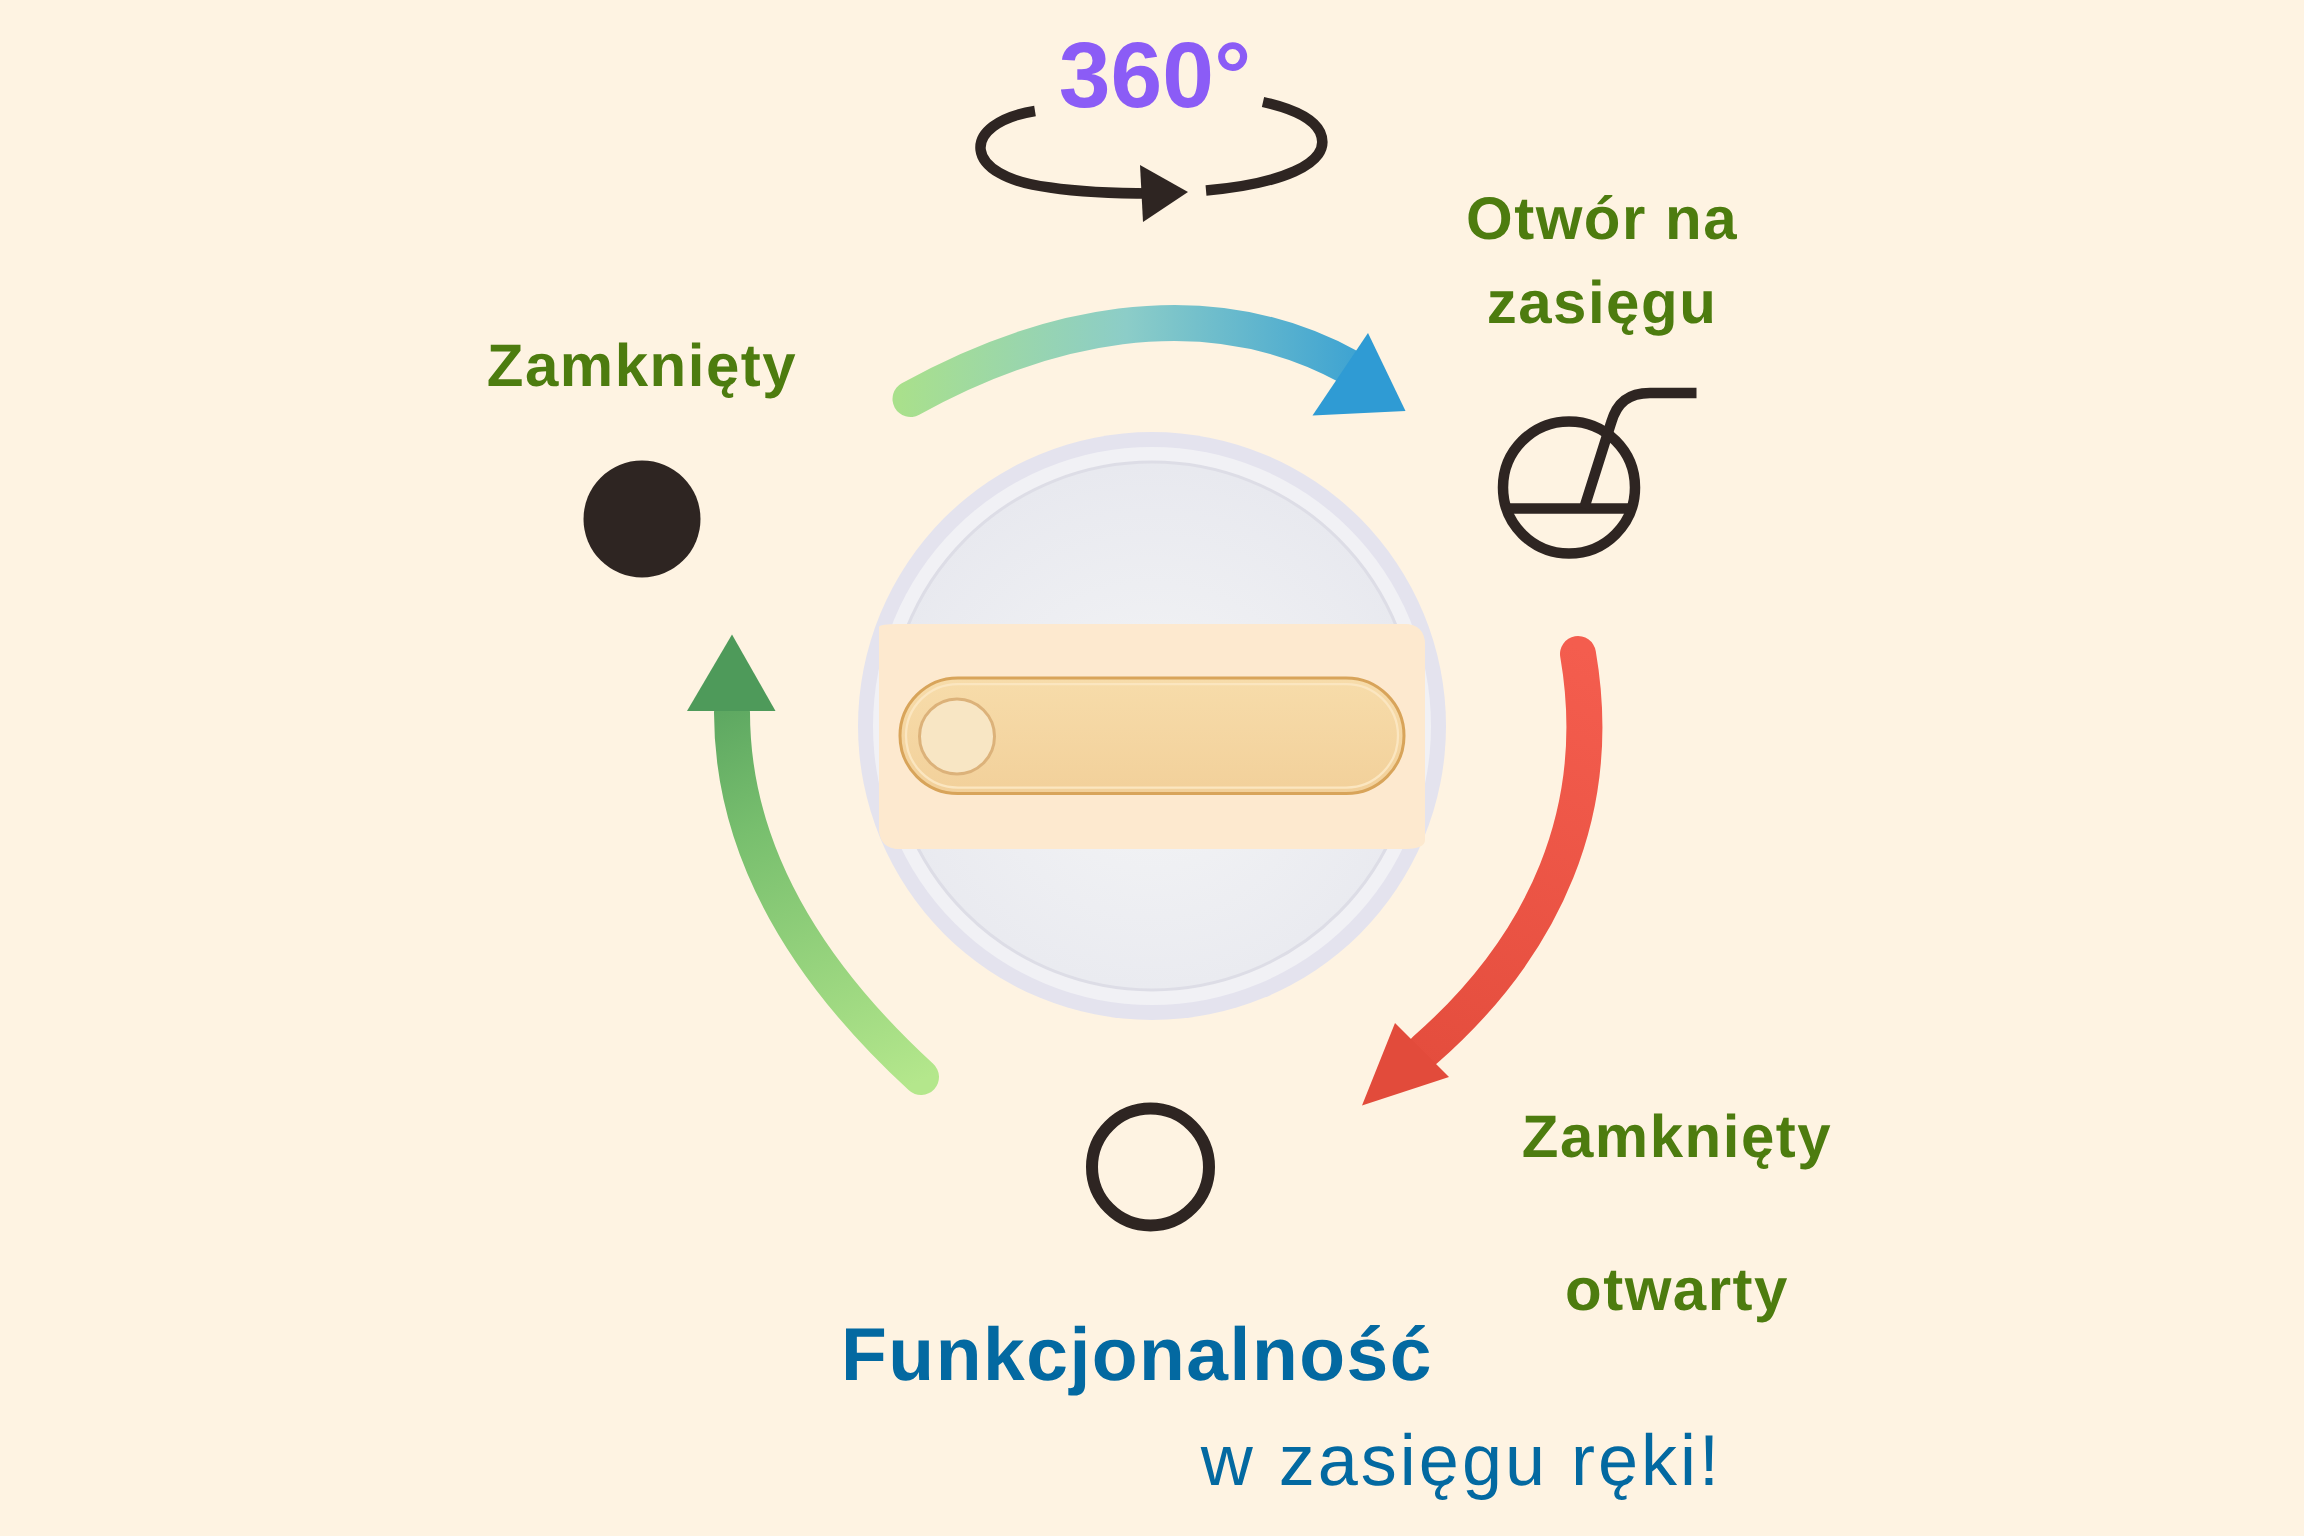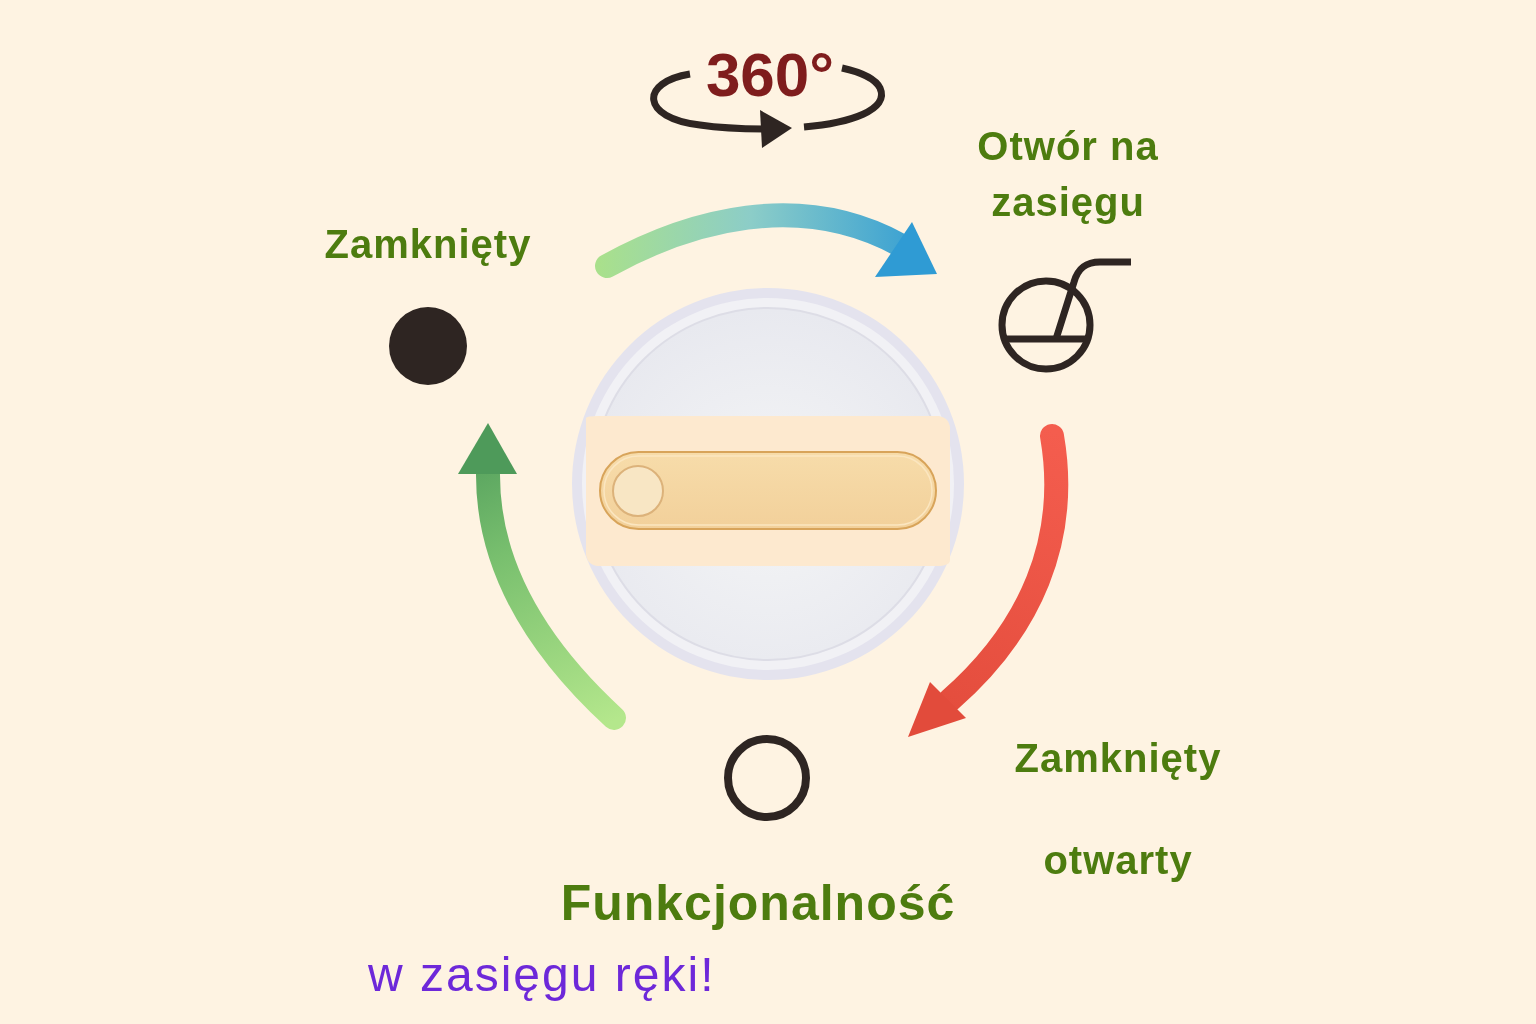--- a/index.html
+++ b/index.html
@@ -14,41 +14,41 @@
     position: absolute;
     font-weight: 700;
     font-size: 40px;
     line-height: 48px;
     text-align: center;
     color: #4d7c0f;
     letter-spacing: 1px;
   }
   .rot-text {
     position: absolute;
-    left: 690px; top: 40px;
+    left: 690px; top: 16px;
     width: 160px;
     font-size: 62px; font-weight: 700;
     line-height: 70px;
     text-align: center;
-    color: #7f1d1d;
+    color: #8b5cf6;
   }
   .headline {
     position: absolute;
     left: 368px; top: 872px; width: 780px;
     text-align: center;
     font-size: 50px; font-weight: 700; line-height: 62px;
-    color: #4d7c0f;
+    color: #0369a1;
     letter-spacing: 1px;
   }
   .subline {
     position: absolute;
     left: 368px; top: 944px; width: 780px;
-    text-align: left;
+    text-align: right;
     font-size: 48px; font-weight: 400; line-height: 62px;
-    color: #6d28d9;
+    color: #0369a1;
     letter-spacing: 2px;
   }
   svg { position: absolute; left: 0; top: 0; }
 </style>
 </head>
 <body>
 
 <svg width="1536" height="1024" viewBox="0 0 1536 1024">
   <defs>
     <linearGradient id="gTop" x1="600" y1="265" x2="935" y2="265" gradientUnits="userSpaceOnUse">

